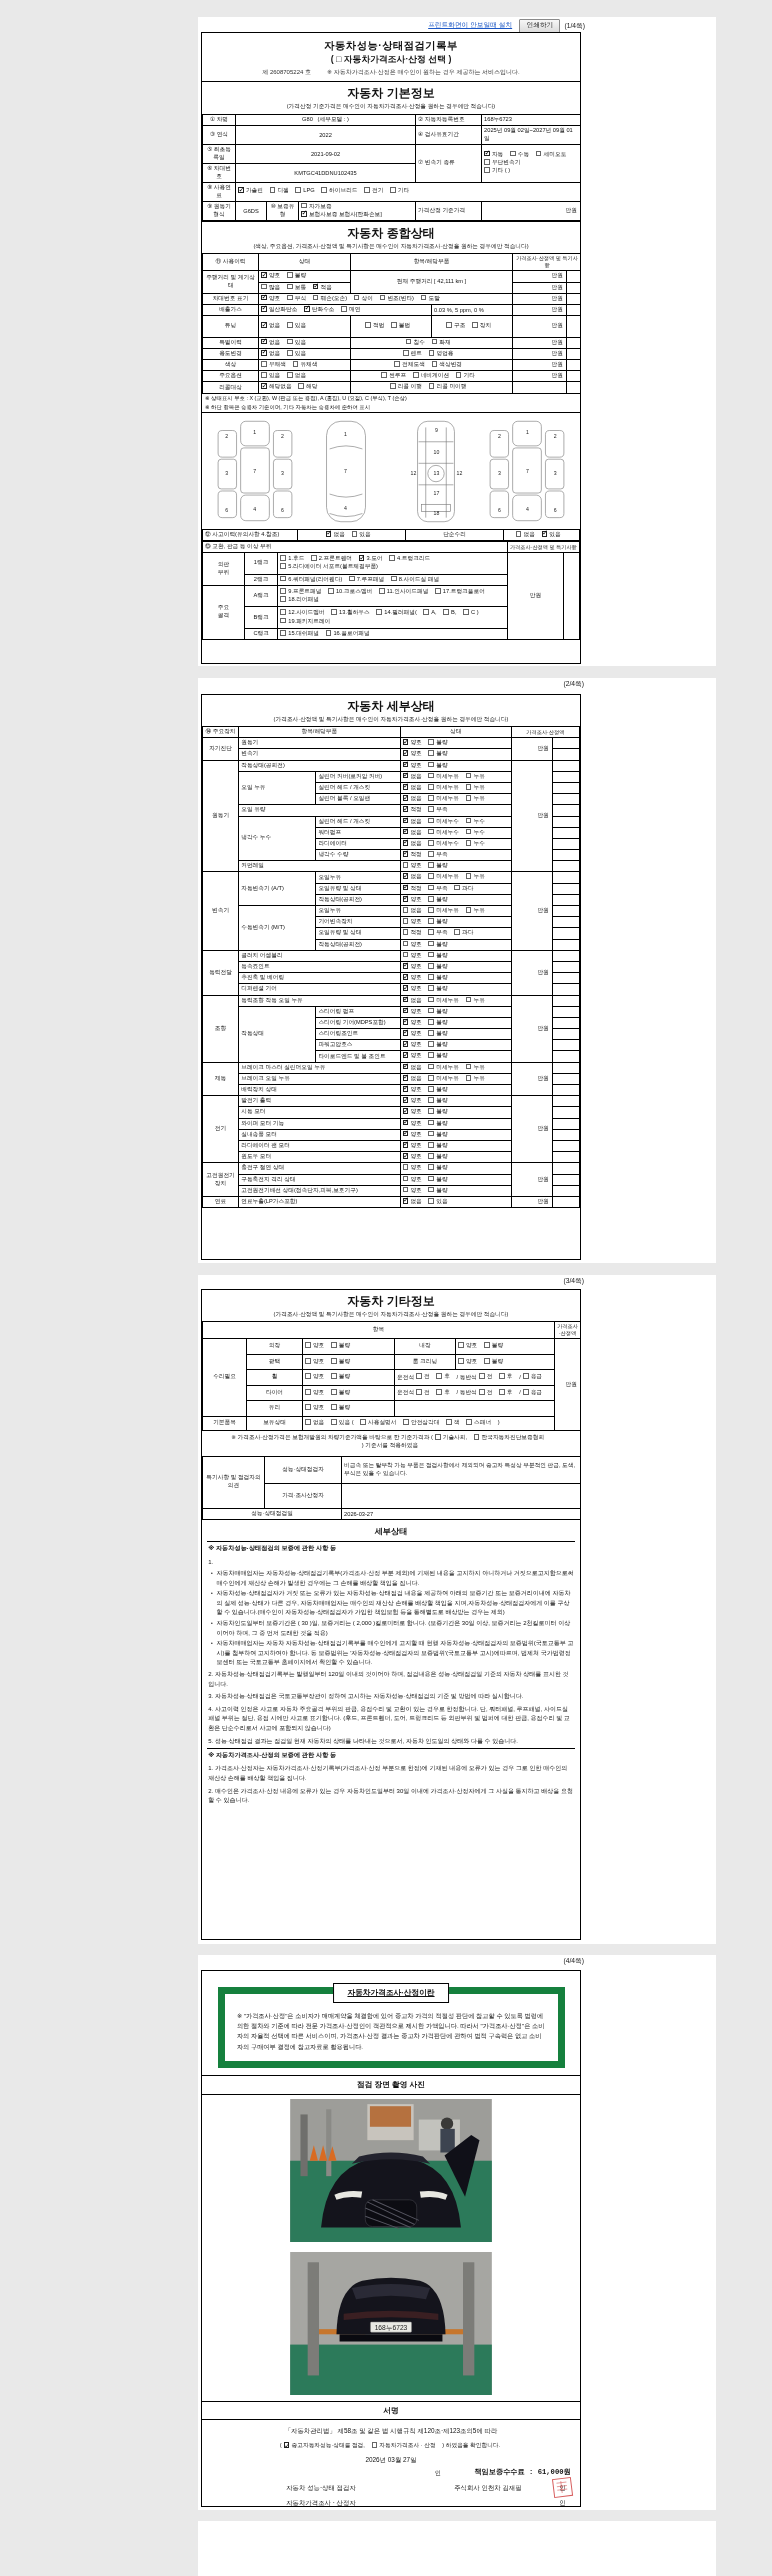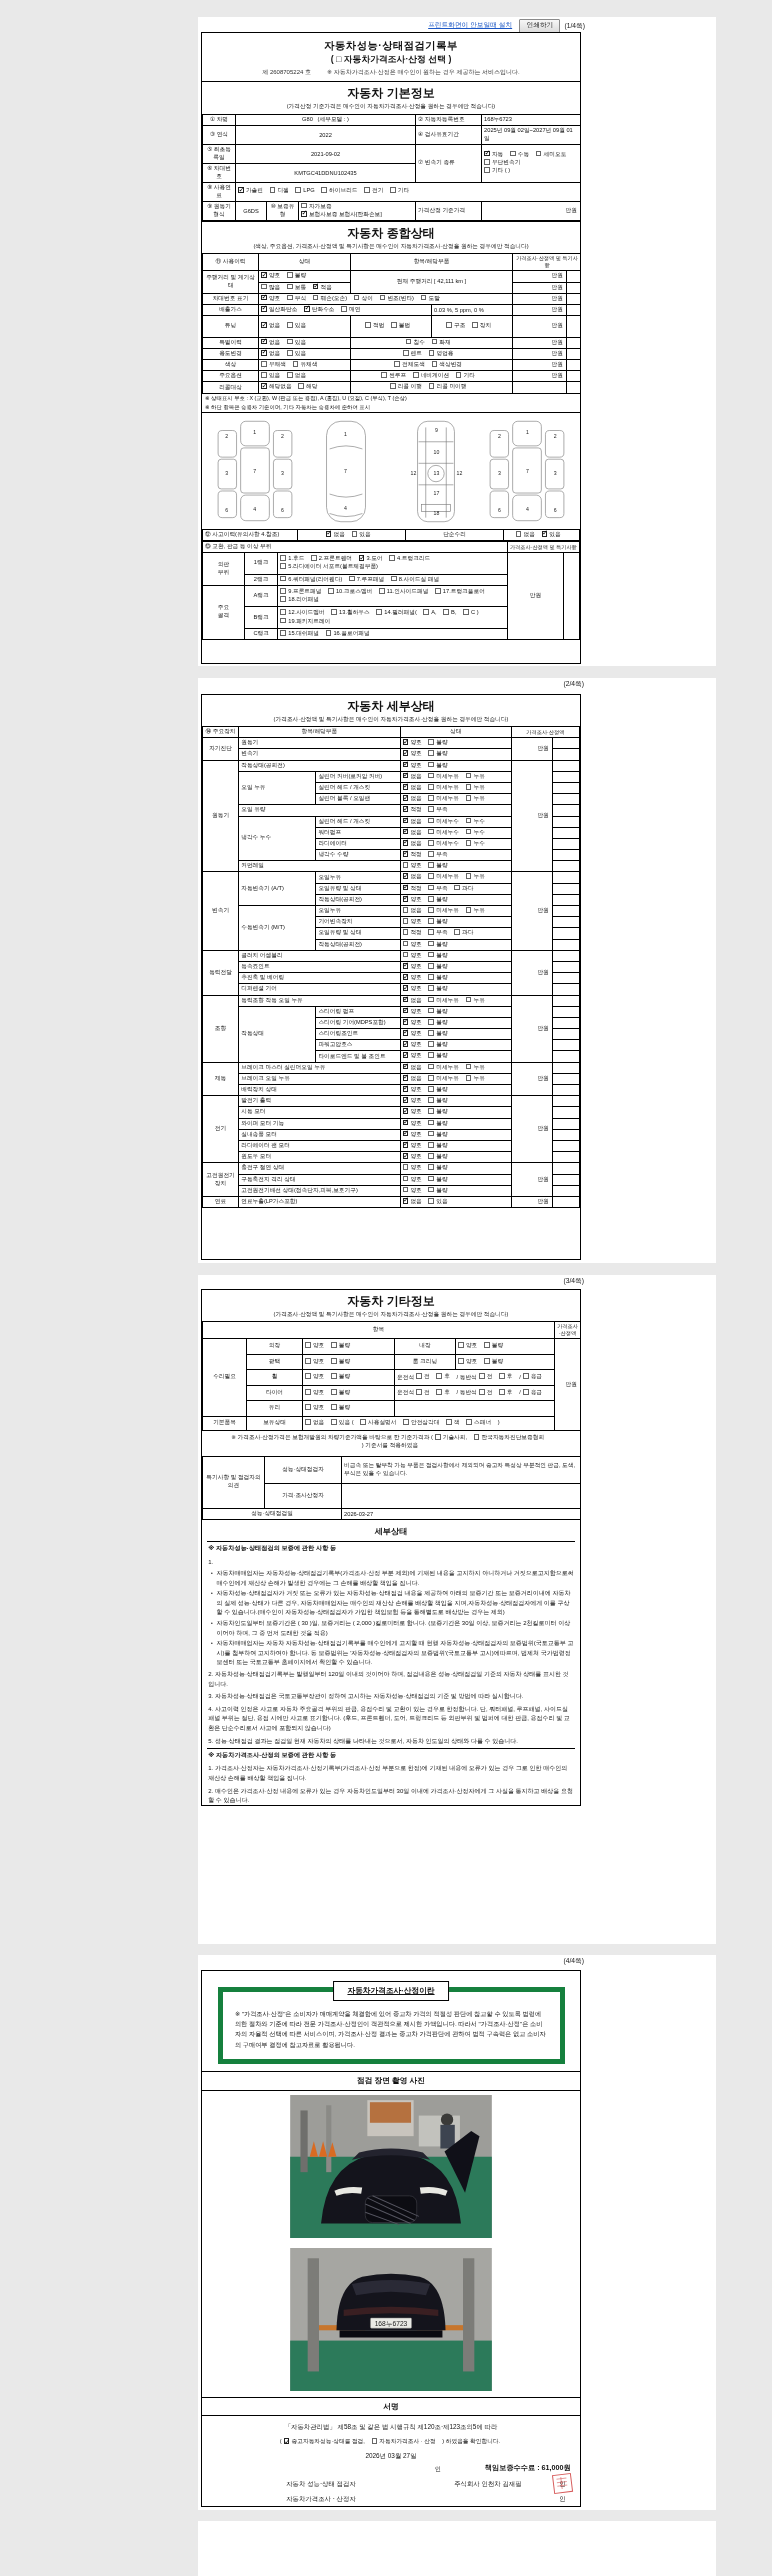--- a/index.html
+++ b/index.html
@@ -30,29 +30,29 @@
   .diagrams{display:flex;justify-content:space-around;align-items:flex-start;padding:4.1px 7.2px 3.1px;border-top:0.5px solid #000;}
   .diag{position:relative;width:82px;height:109px;}
   .diag svg{position:absolute;left:0;top:0;}
   .dnum{position:absolute;font-size:5.2px;color:#222;transform:translate(-50%,-50%);}
   .notices{padding:2.1px 5.2px 4.1px;}
   .notice-title{font-size:8.2px;font-weight:bold;text-align:center;padding:4.1px 0;}
   .notice-sec{font-size:6.2px;font-weight:bold;border-top:1px solid #000;padding:2.6px 1px;}
   .nitem{font-size:6px;line-height:1.6;padding:1.5px 1px;}
   .nbul{font-size:6px;line-height:1.6;padding:0.5px 1px 0.5px 9.3px;position:relative;}
   .nbul::before{content:"\2022";position:absolute;left:3.6px;color:#444;}
-  .p4box{margin:15.5px 15.5px 7.2px;border:5px solid #15803d;position:relative;padding:17.5px 12.4px 9.3px;}
+  .p4box{margin:15.5px 15.5px 7.2px;border:7px solid #15803d;position:relative;padding:17.5px 12.4px 9.3px;}
   .p4box-title{position:absolute;left:50%;top:-10.3px;transform:translateX(-50%);border:1px solid #000;background:#fff;padding:4.1px 13.4px;font-size:7.7px;font-weight:bold;text-decoration:underline;white-space:nowrap;}
   .p4box-text{font-size:6.2px;line-height:1.65;font-weight:500;}
   .bar-title{border-top:1px solid #000;border-bottom:1px solid #000;font-size:7.7px;font-weight:bold;text-align:center;padding:3.6px 0;}
   .photo-wrap{text-align:center;padding:4.1px 0;}
   .sig-area{padding:3.1px 7.2px;}
   .sig-law{text-align:center;font-size:6.4px;line-height:1.7;padding-top:3.1px;}
   .sig-date{text-align:center;font-size:6.4px;padding:5.2px 0 1px;}
-  .fee-row{position:relative;height:14.4px;font-size:6.2px;}
+  .fee-row{position:relative;height:14.4px;font-size:6.2px;font-family:Liberation Mono, monospace;}
   .fee-row .seal-ph{position:absolute;left:62%;top:2.1px;}
   .fee-row .fee{position:absolute;right:2.1px;top:1px;font-size:7.2px;font-weight:bold;}
   .signer{display:flex;align-items:center;font-size:6.4px;padding:3.1px 0;}
   .signer .role{width:155px;padding-left:77px;box-sizing:content-box;}
   .signer .name{flex:1;text-align:center;}
   .signer .seal{width:31px;text-align:right;position:relative;padding-right:7.2px;}
   .stamp{position:absolute;right:1px;top:-6.2px;width:16.5px;height:16.5px;border:1px solid #d04040;transform:rotate(-7deg);opacity:.85;}
   .stamp::before,.stamp::after{content:"";position:absolute;background:#d04040;opacity:.6;}
   .stamp::before{left:2.6px;top:3.1px;width:10.3px;height:1px;box-shadow:0 3.6px 0 #d04040,0 7.2px 0 #d04040;}
   .stamp::after{left:7.2px;top:1.5px;width:1px;height:12.4px;}
@@ -633,21 +633,21 @@
           <td colspan="2">연료누출(LP가스포함)</td>
           <td><span class="opt"><span class="ck on"></span>없음</span><span class="opt"><span class="ck"></span>있음</span></td>
           <td class="unit" rowspan="1">만원</td>
           <td></td>
         </tr>
       </tbody>
   </table>
 </div>
 
 <div class="marker" style="top:1277px">(3/4쪽)</div>
-<div class="sheet" style="top:1289px;height:517px;">
+<div class="sheet" style="top:1289px;height:651px;">
   <div>
     <div class="sec-title">자동차 기타정보</div>
     <div class="sec-note">(가격조사·산정액 및 특기사항은 매수인이 자동차가격조사·산정을 원하는 경우에만 적습니다)</div>
   </div>
   <table>
     <colgroup>
         <col style="width:44px">
         <col style="width:56px">
         <col style="width:92px">
         <col style="width:61px">

